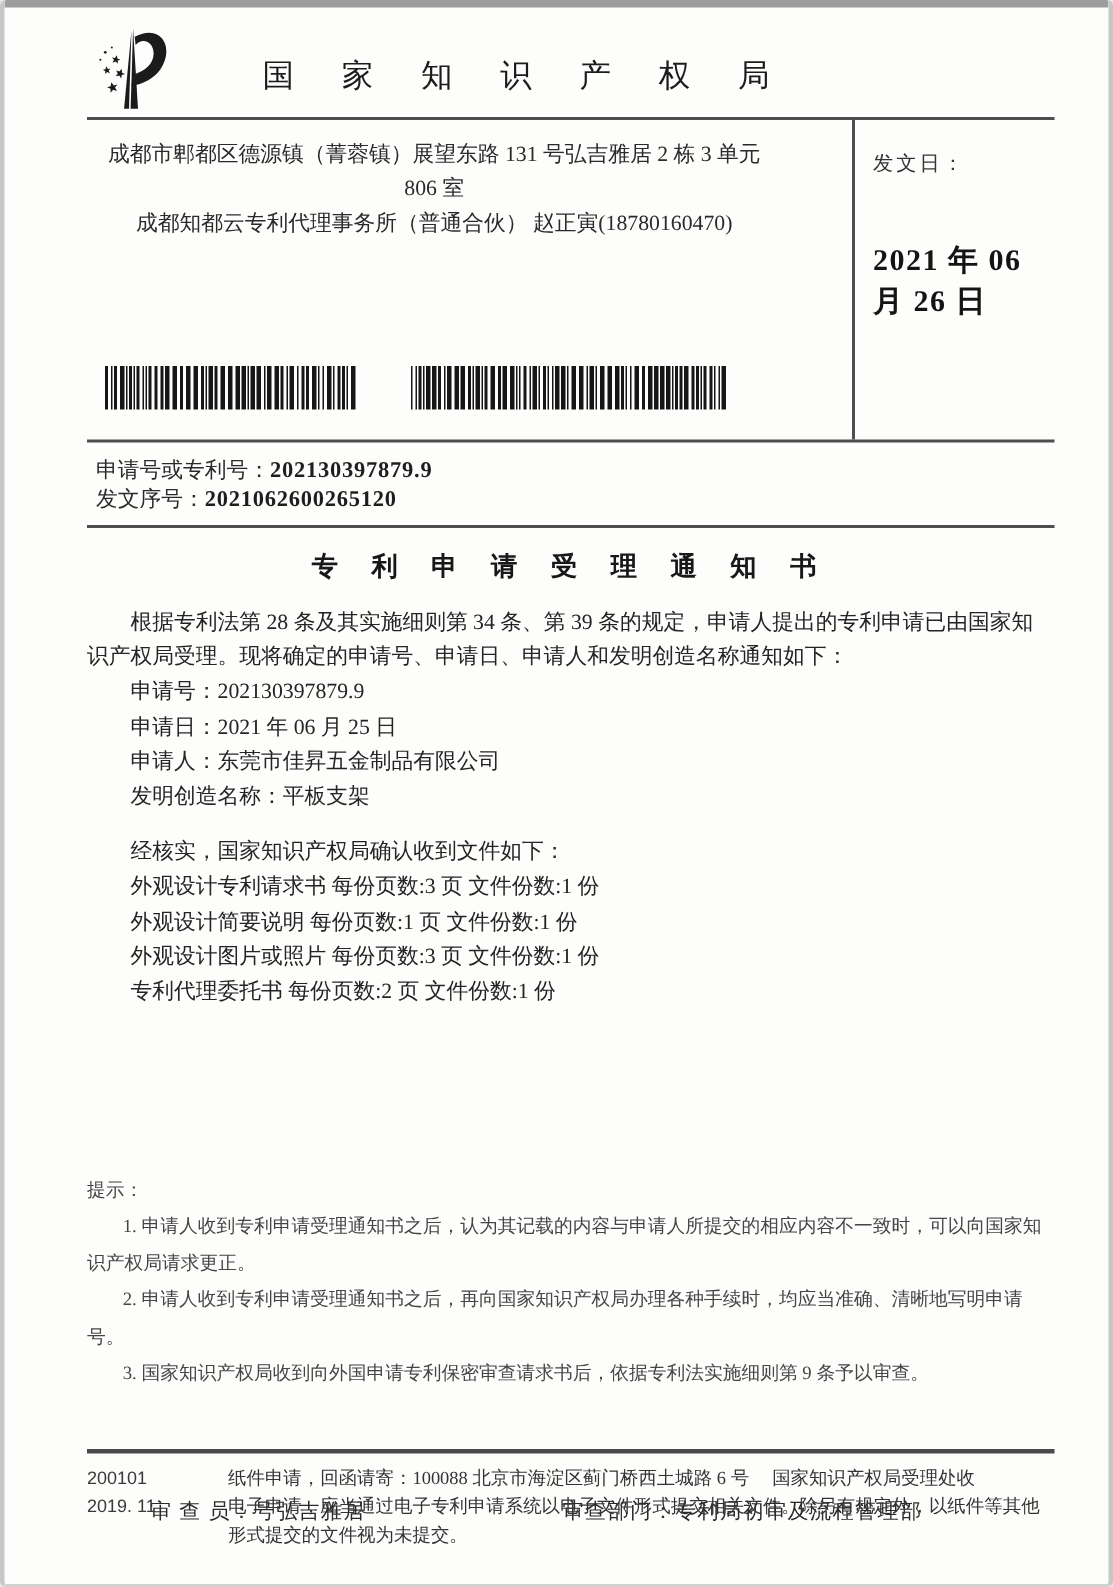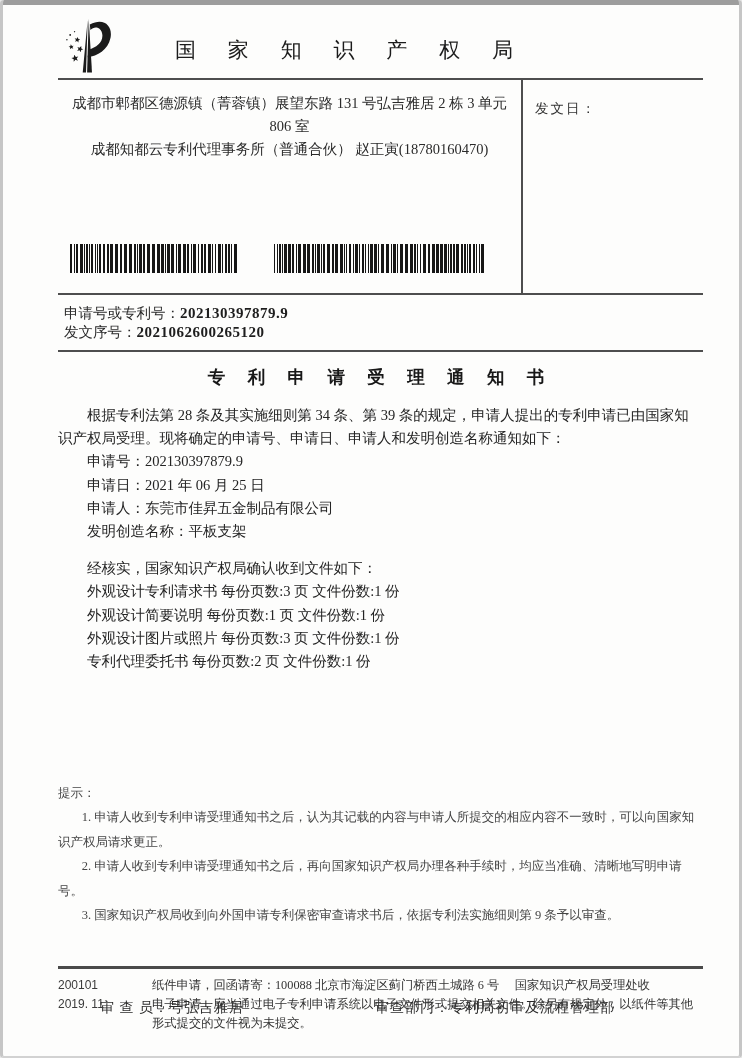--- a/index.html
+++ b/index.html
@@ -25,21 +25,21 @@
 
   
   .info-section { display:flex; border-top:2px solid #4e4e4e; border-bottom:2px solid #4e4e4e; height:217px; }
   .addr-col { position:relative; width:463px; }
   .postal-code { margin:24px 0 0 28px; font-size:23px; font-weight:bold; letter-spacing:1px; }
   .addr-lines { margin-top:12px; text-align:center; font-size:14.5px; line-height:1.6; color:#2a2a2a; padding:0 12px; }
   .barcode { position:absolute; bottom:20px; height:29px; display:flex; align-items:stretch; }
   .barcode-1 { left:12px; width:170px; }
   .barcode-2 { left:216px; width:211px; }
   .barcode span { background:#161616; display:block; height:100%; }
-  .date-col { flex:1; border-left:2px solid #4e4e4e; padding:20px 0 0 12px; }
+  .date-col { flex:1; border-left:2px solid #4e4e4e; padding:20px 0 0 12px;margin-left:47px; }
   .issue-date-label { font-size:13.5px; color:#333; letter-spacing:2px; }
   .issue-date { margin-top:42px; font-size:20px; font-weight:bold; letter-spacing:1px; color:#141414; }
 
   
   .meta-row { display:flex; align-items:baseline; padding:9px 0 8px 6px; border-bottom:2px solid #4e4e4e; font-size:14.5px;flex-direction:column; }
   .meta-item-1 { width:337px; }
   .meta-label { color:#2a2a2a; }
   .meta-value { font-weight:bold; font-size:15px; letter-spacing:.5px; }
 
   
@@ -208,20 +208,21 @@
             <span style="width: 1px; margin-right: 1px;"></span>
             <span style="width: 2px; margin-right: 2px;"></span>
             <span style="width: 2px; margin-right: 1px;"></span>
             <span style="width: 1px; margin-right: 2px;"></span>
             <span style="width: 1px; margin-right: 1px;"></span>
             <span style="width: 3px; margin-right: 1px;"></span>
           </div>
       </div>
       <div class="date-col">
         <div class="issue-date-label">发文日：</div>
+        <div class="issue-date">2021 年 06 月 26 日</div>
       </div>
     </div>
 
     <div class="meta-row">
       <div class="meta-item-1">
         <span class="meta-label">申请号或专利号：</span><span class="meta-value">202130397879.9</span>
       </div>
       <div>
         <span class="meta-label">发文序号：</span><span class="meta-value">2021062600265120</span>
       </div>

